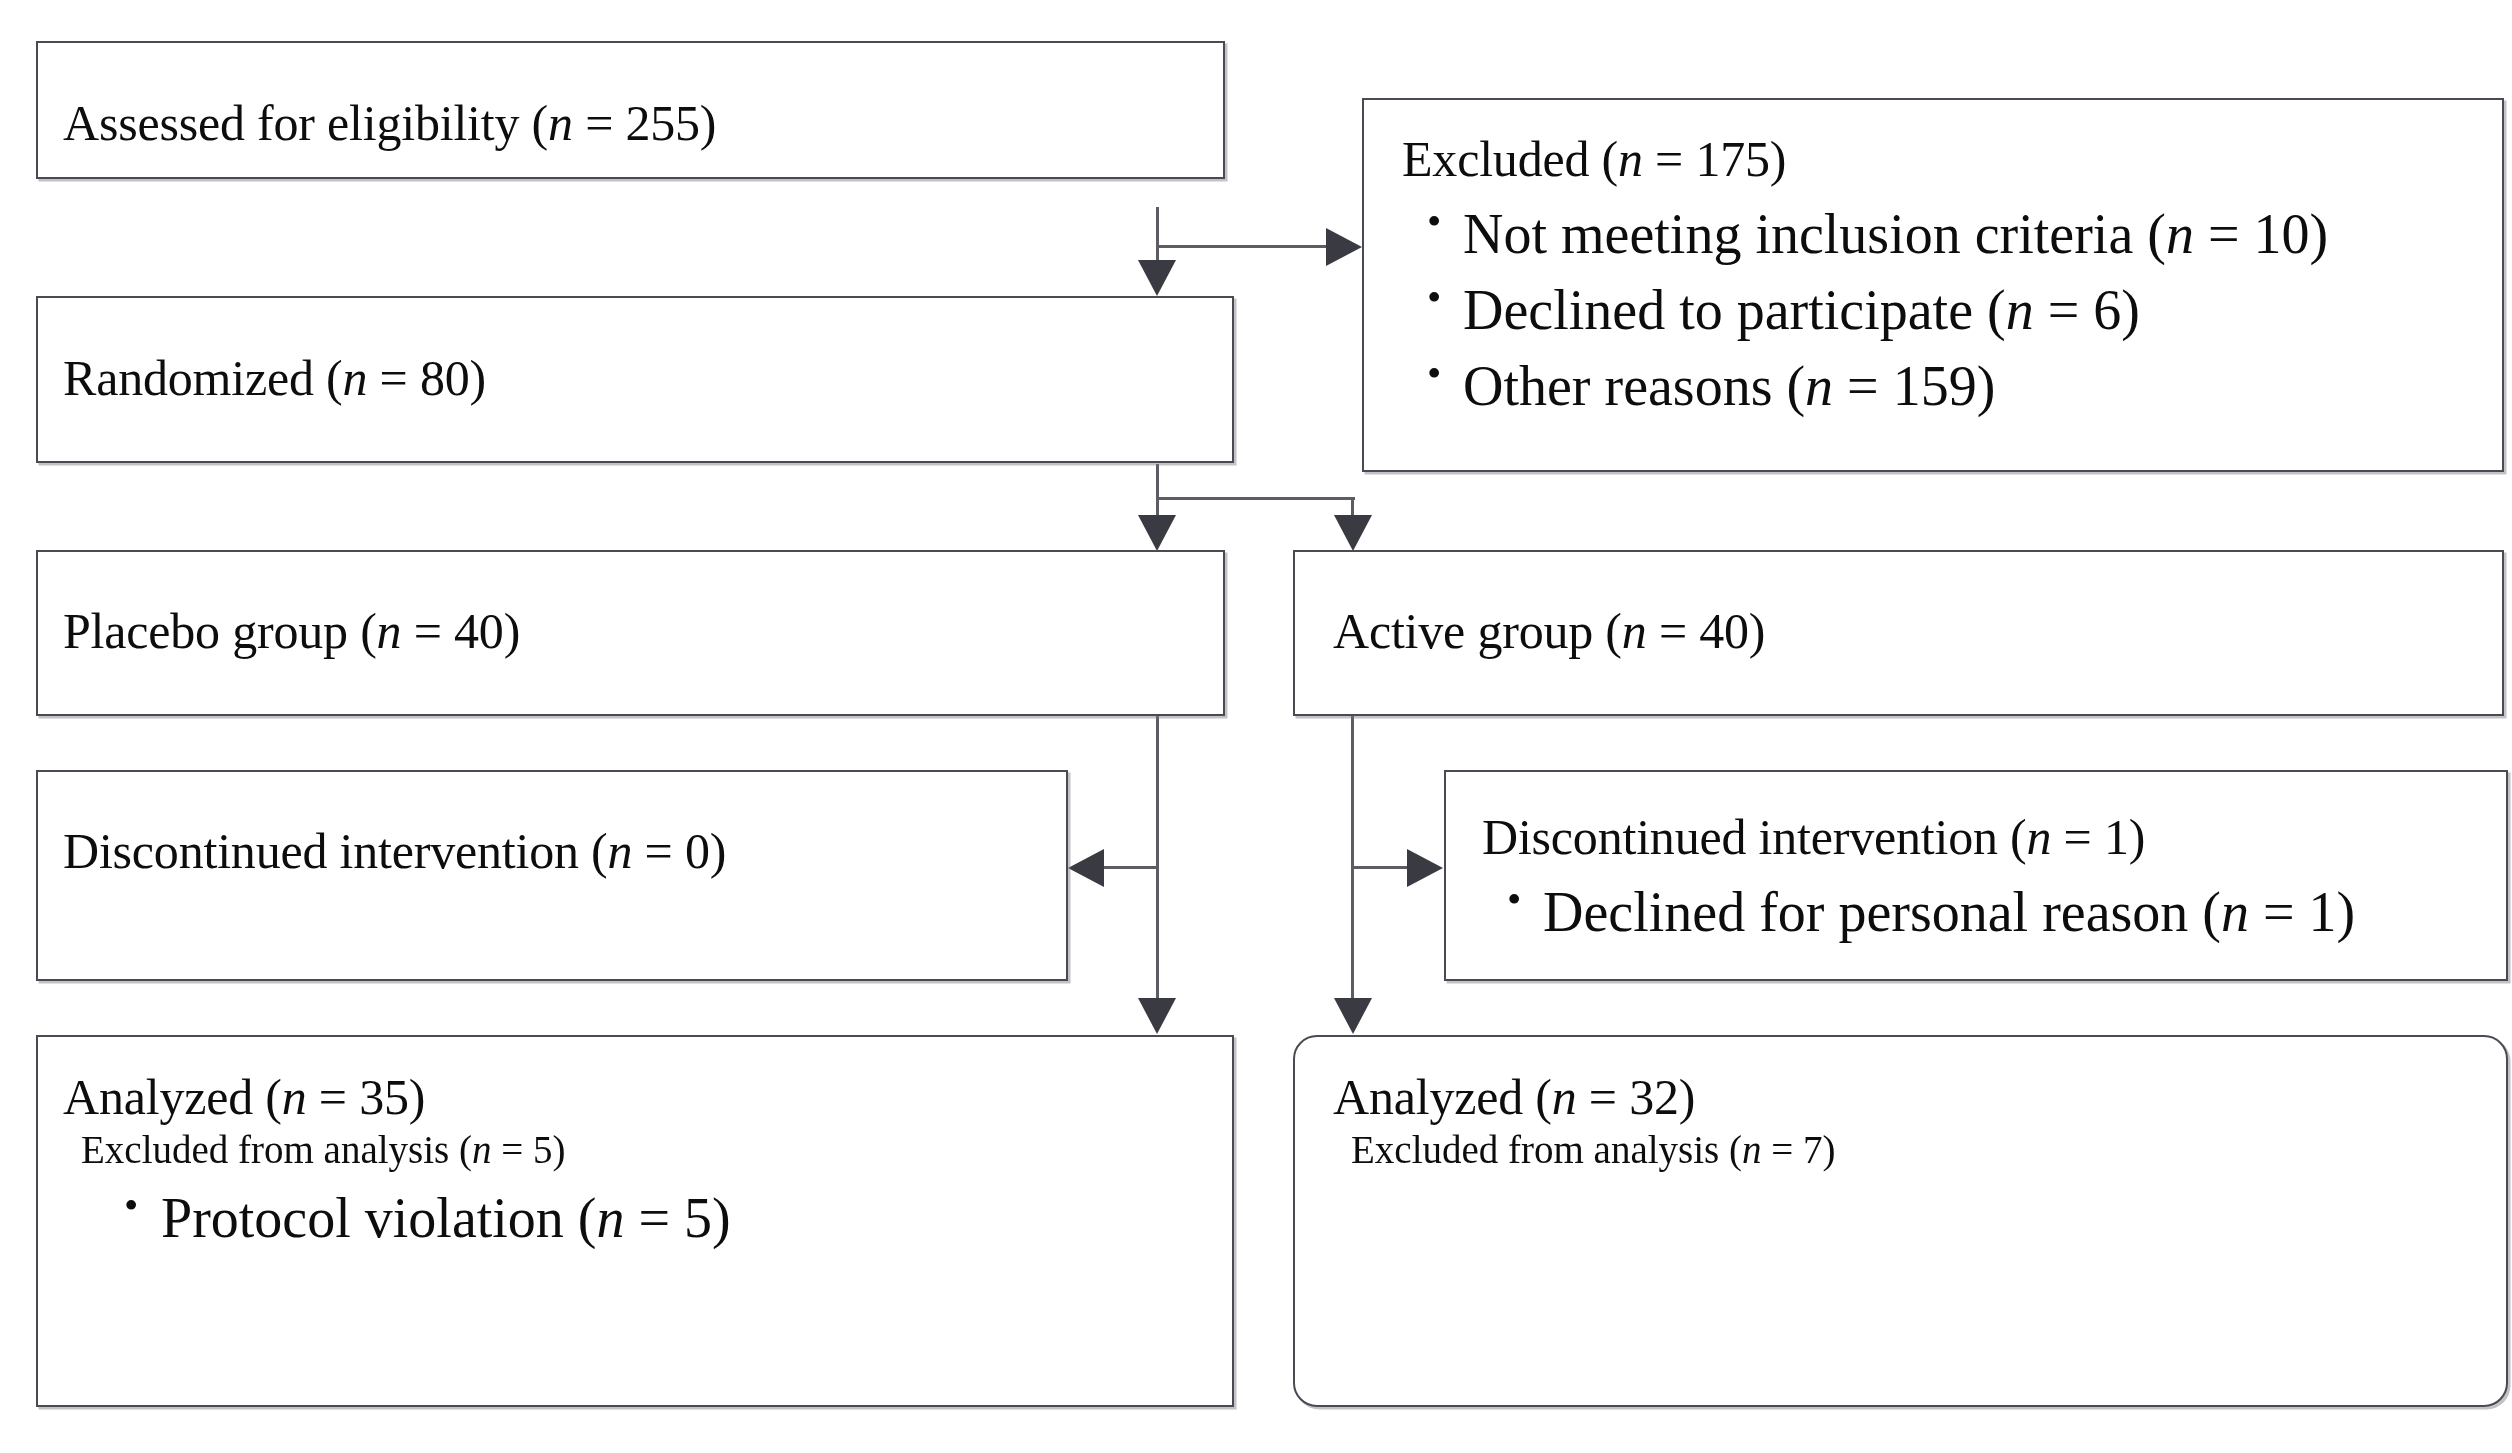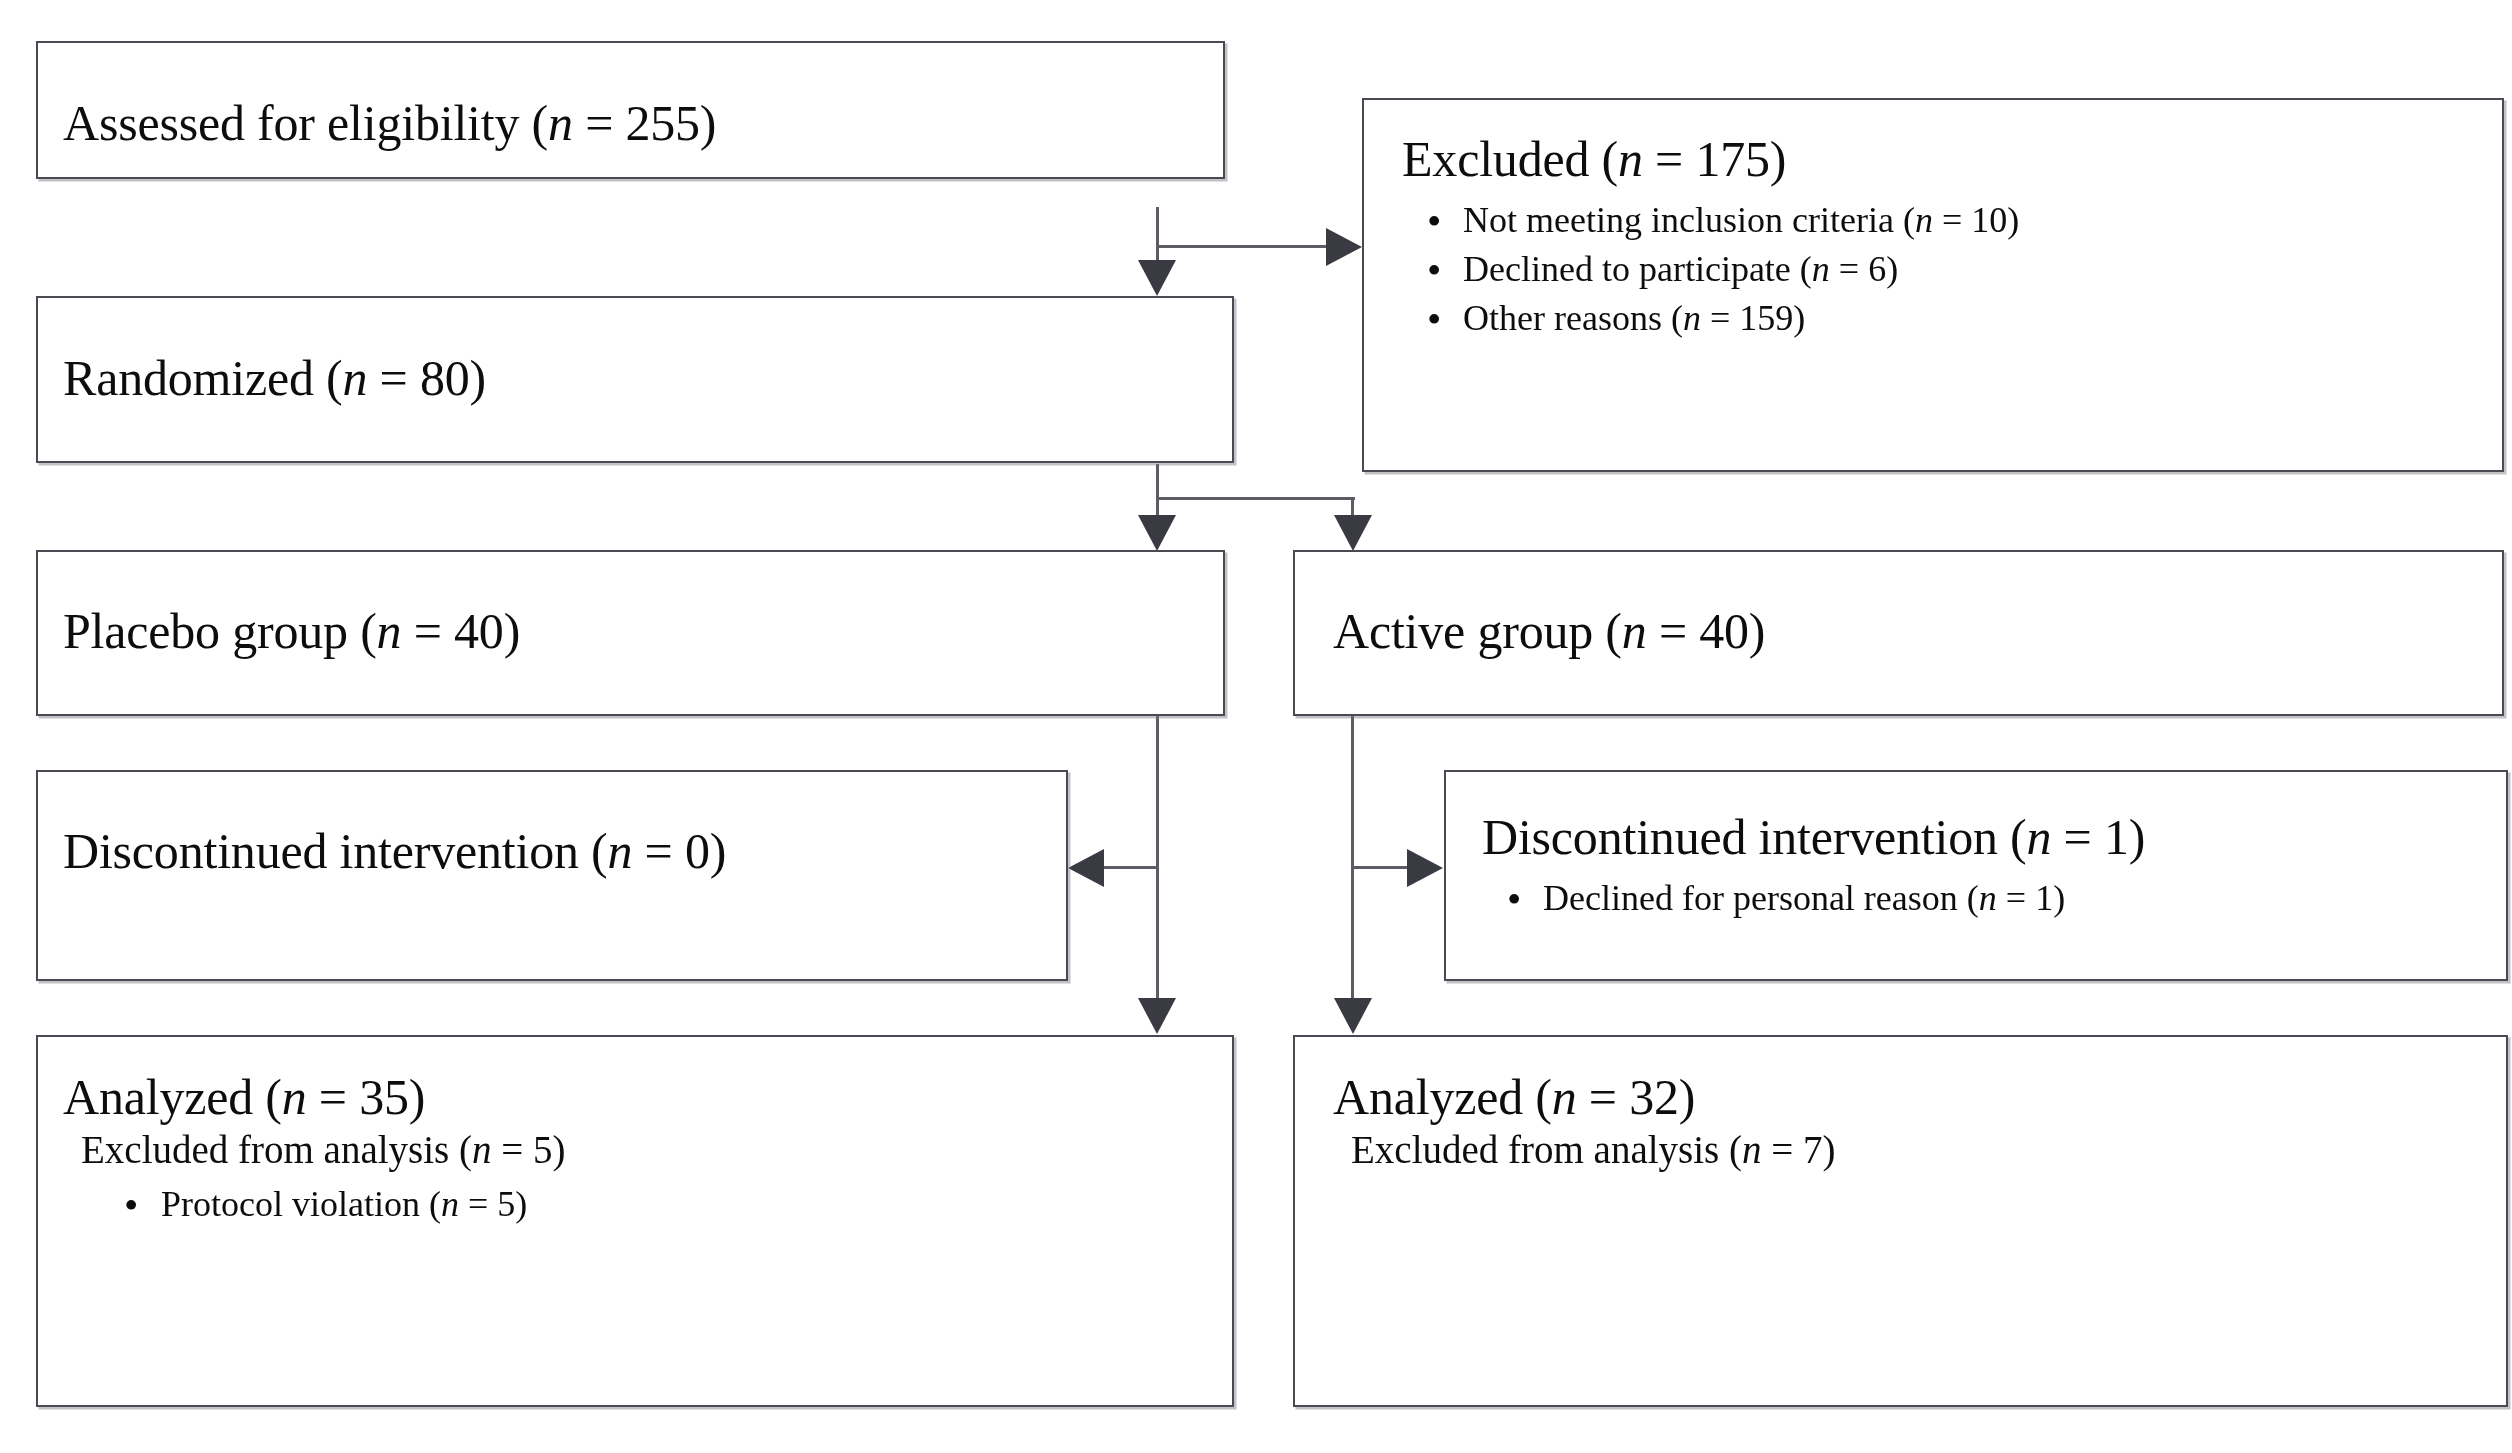--- a/index.html
+++ b/index.html
@@ -40,21 +40,21 @@
     white-space: nowrap;
     padding-left: 18px;
   }
   ul.bullets {
     list-style: none;
     margin: 6.6px 0 0 0;
     padding: 0;
   }
   ul.bullets li {
     position: relative;
-    font-size: 36px;
+    font-size: 56px;
     line-height: 1.36;
     white-space: nowrap;
     padding-left: 61px;
   }
   ul.bullets li::before {
     content: "\2022";
     position: absolute;
     left: 25px;
     top: -1.7px;
     font-size: 41px;
@@ -200,21 +200,21 @@
         <span>Excluded from analysis</span><span> (</span><i class="nvar">n</i><span> = </span><span>5</span><span>)</span>
       </div>
       <ul class="bullets indent2">
         <li>
           <span>Protocol violation</span><span> (</span><i class="nvar">n</i><span> = </span><span>5</span><span>)</span>
         </li>
       </ul>
     </div>
   </div>
 
-  <div class="box" style="left:1293px; top:1035px; width:1215px; height:372px;">
+  <div class="box" style="left:1293px; top:1035px; width:1215px; height:372px;border-radius:24px;">
     <div class="box-inner" style="top:31px; left:38px;">
       <div class="ttl">
         <span>Analyzed</span><span> (</span><i class="nvar">n</i><span> = </span><span>32</span><span>)</span>
       </div>
       <div class="sub">
         <span>Excluded from analysis</span><span> (</span><i class="nvar">n</i><span> = </span><span>7</span><span>)</span>
       </div>
     </div>
   </div>
 

